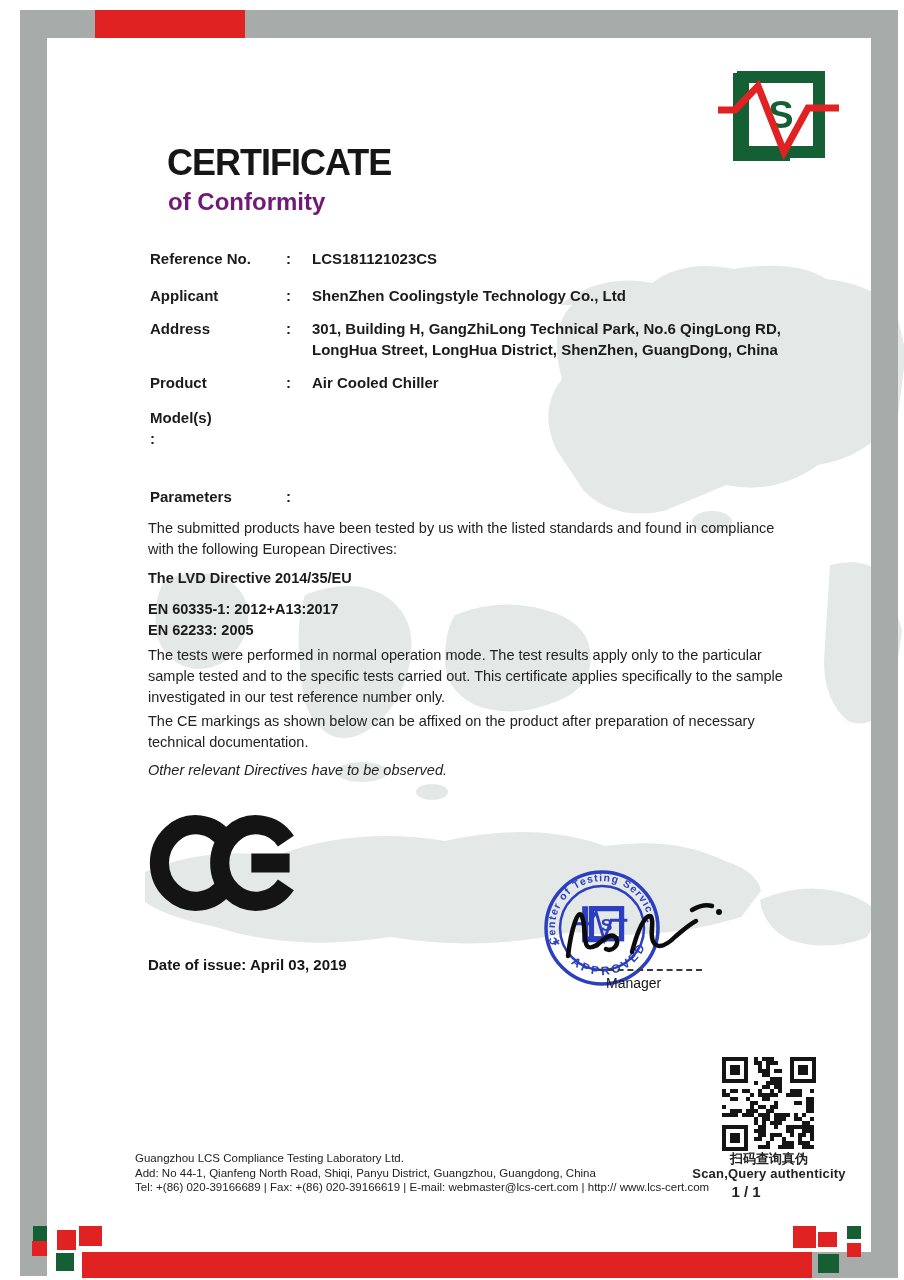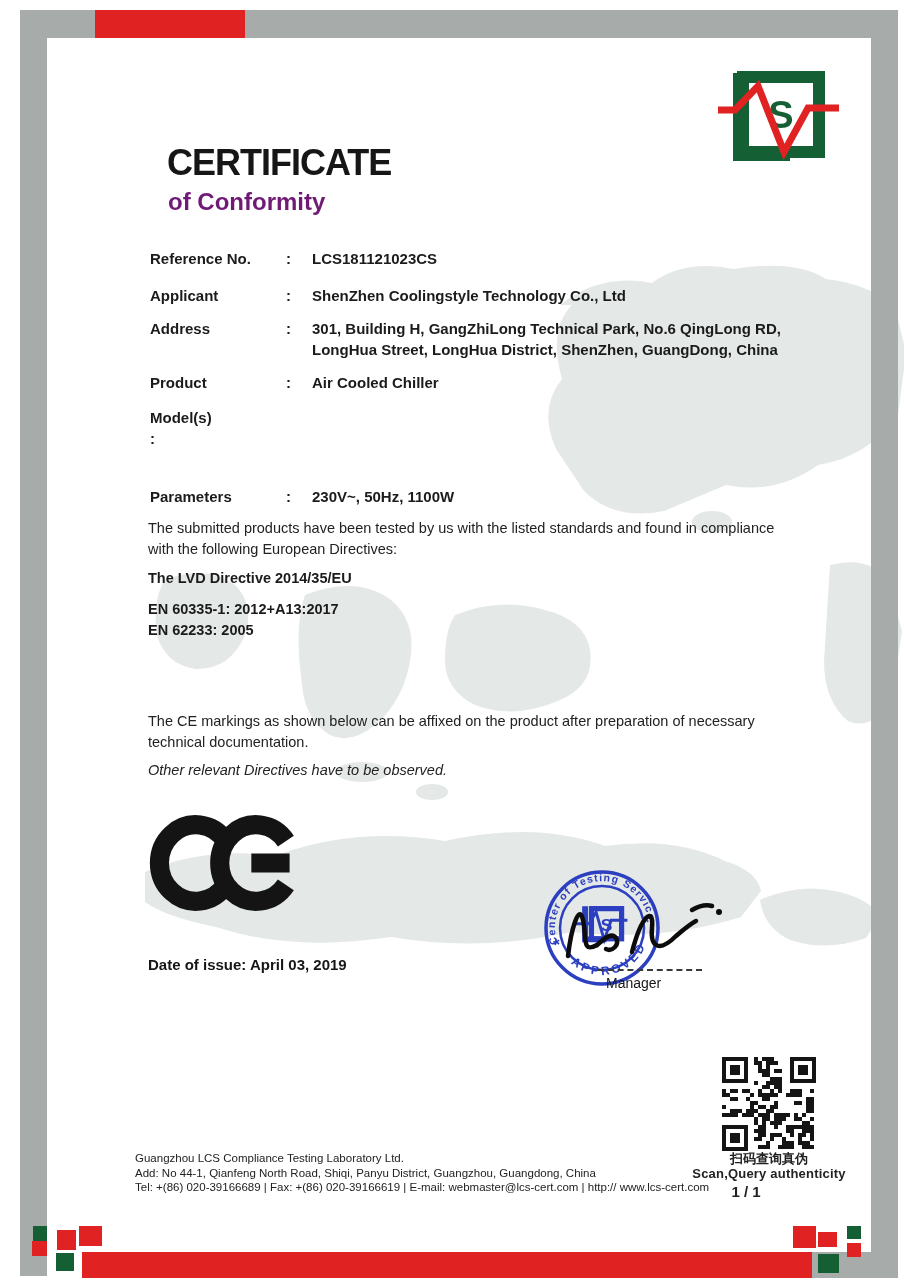--- a/index.html
+++ b/index.html
@@ -127,27 +127,27 @@
       <span class="col">:</span>
       <span class="val">Air Cooled Chiller</span>
   </div>
   <div class="field" style="top:407px;flex-direction:column;">
     <span class="lbl">Model(s)</span>
       <span class="col">:</span>
   </div>
   <div class="field" style="top:486px;">
     <span class="lbl">Parameters</span>
       <span class="col">:</span>
-      <span class="val">230V~, 50Hz, 1100W</span>
   </div>
 
   <div class="para" style="top:518px;">The submitted products have been tested by us with the listed standards and found in compliance with the following European Directives:</div>
   <div class="para bold" style="top:568px;">The LVD Directive 2014/35/EU</div>
   <div class="para bold" style="top:599px;">EN 60335-1: 2012+A13:2017</div>
   <div class="para bold" style="top:620px;">EN 62233: 2005</div>
+  <div class="para" style="top:645px;">The tests were performed in normal operation mode. The test results apply only to the particular sample tested and to the specific tests carried out. This certificate applies specifically to the sample investigated in our test reference number only.</div>
   <div class="para" style="top:711px;">The CE markings as shown below can be affixed on the product after preparation of necessary technical documentation.</div>
   <div class="para" style="top:760px;font-style:italic;">Other relevant Directives have to be observed.</div>
 
   <svg class="ce" width="155" height="100" viewBox="0 0 162 104">
     <g stroke="#141414" stroke-width="20" fill="none" stroke-linecap="butt">
       <path d="M81.1,29.1 A38,40 0 1 0 81.1,74.9"></path>
       <path d="M144.1,29.1 A38,40 0 1 0 144.1,74.9"></path>
       <path d="M108,52 H148"></path>
     </g>
   </svg>

